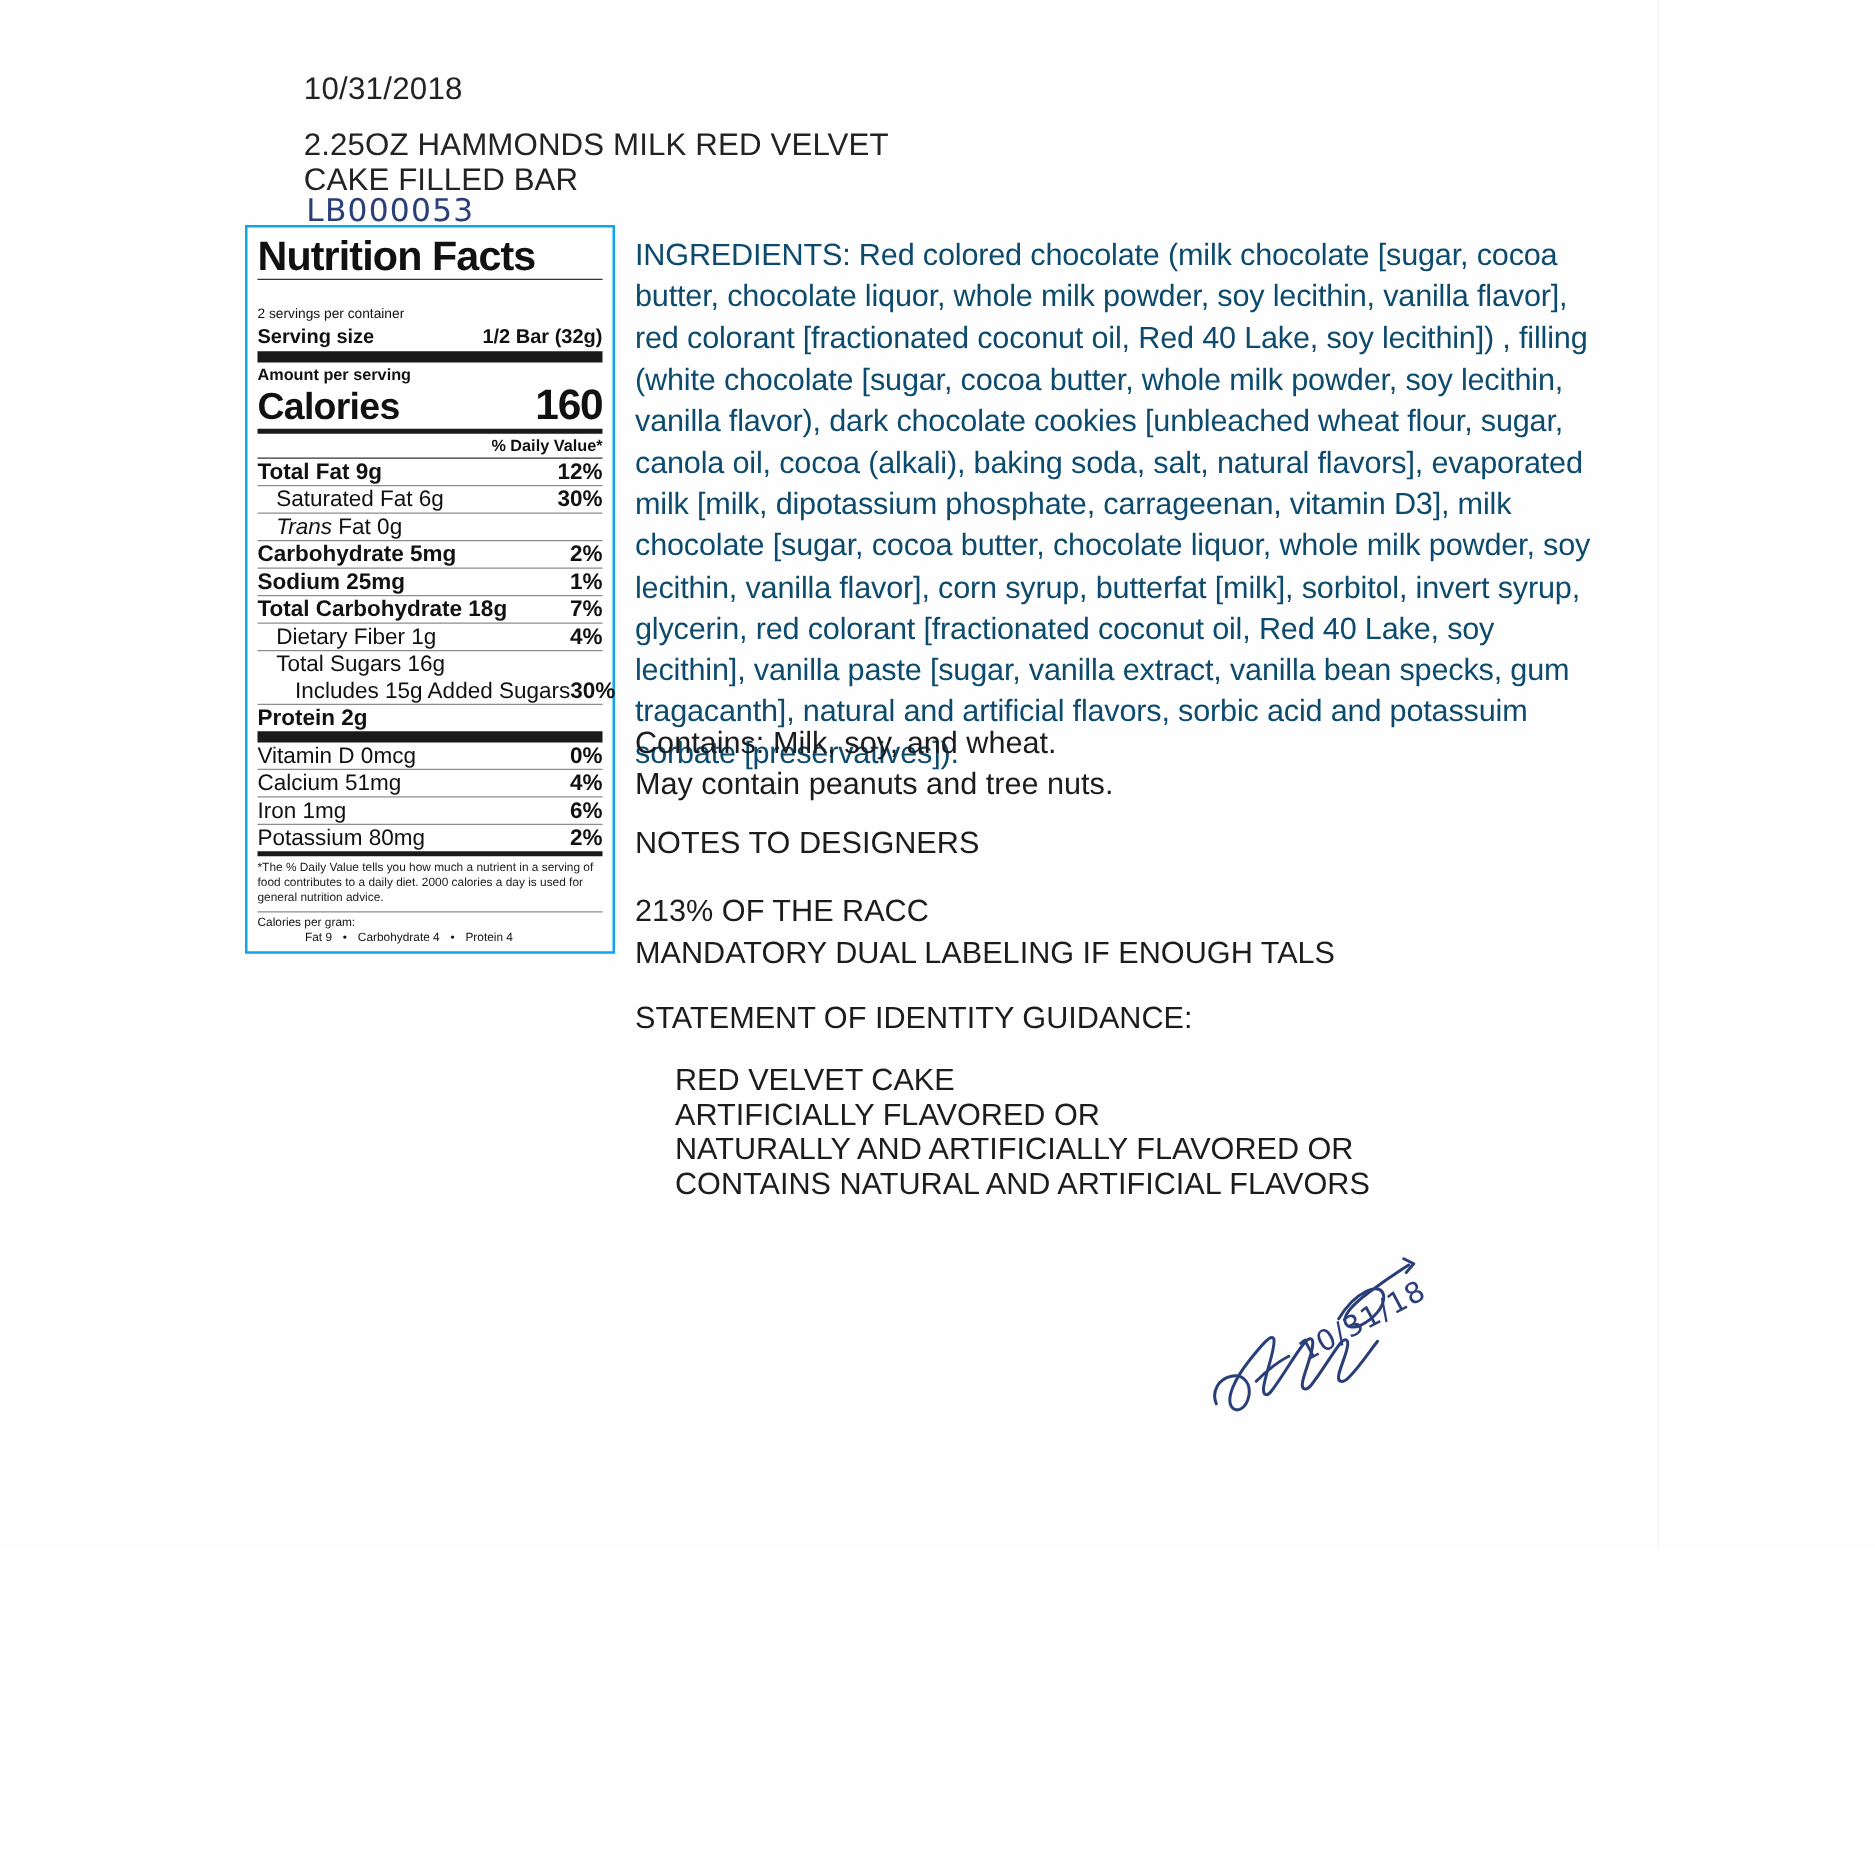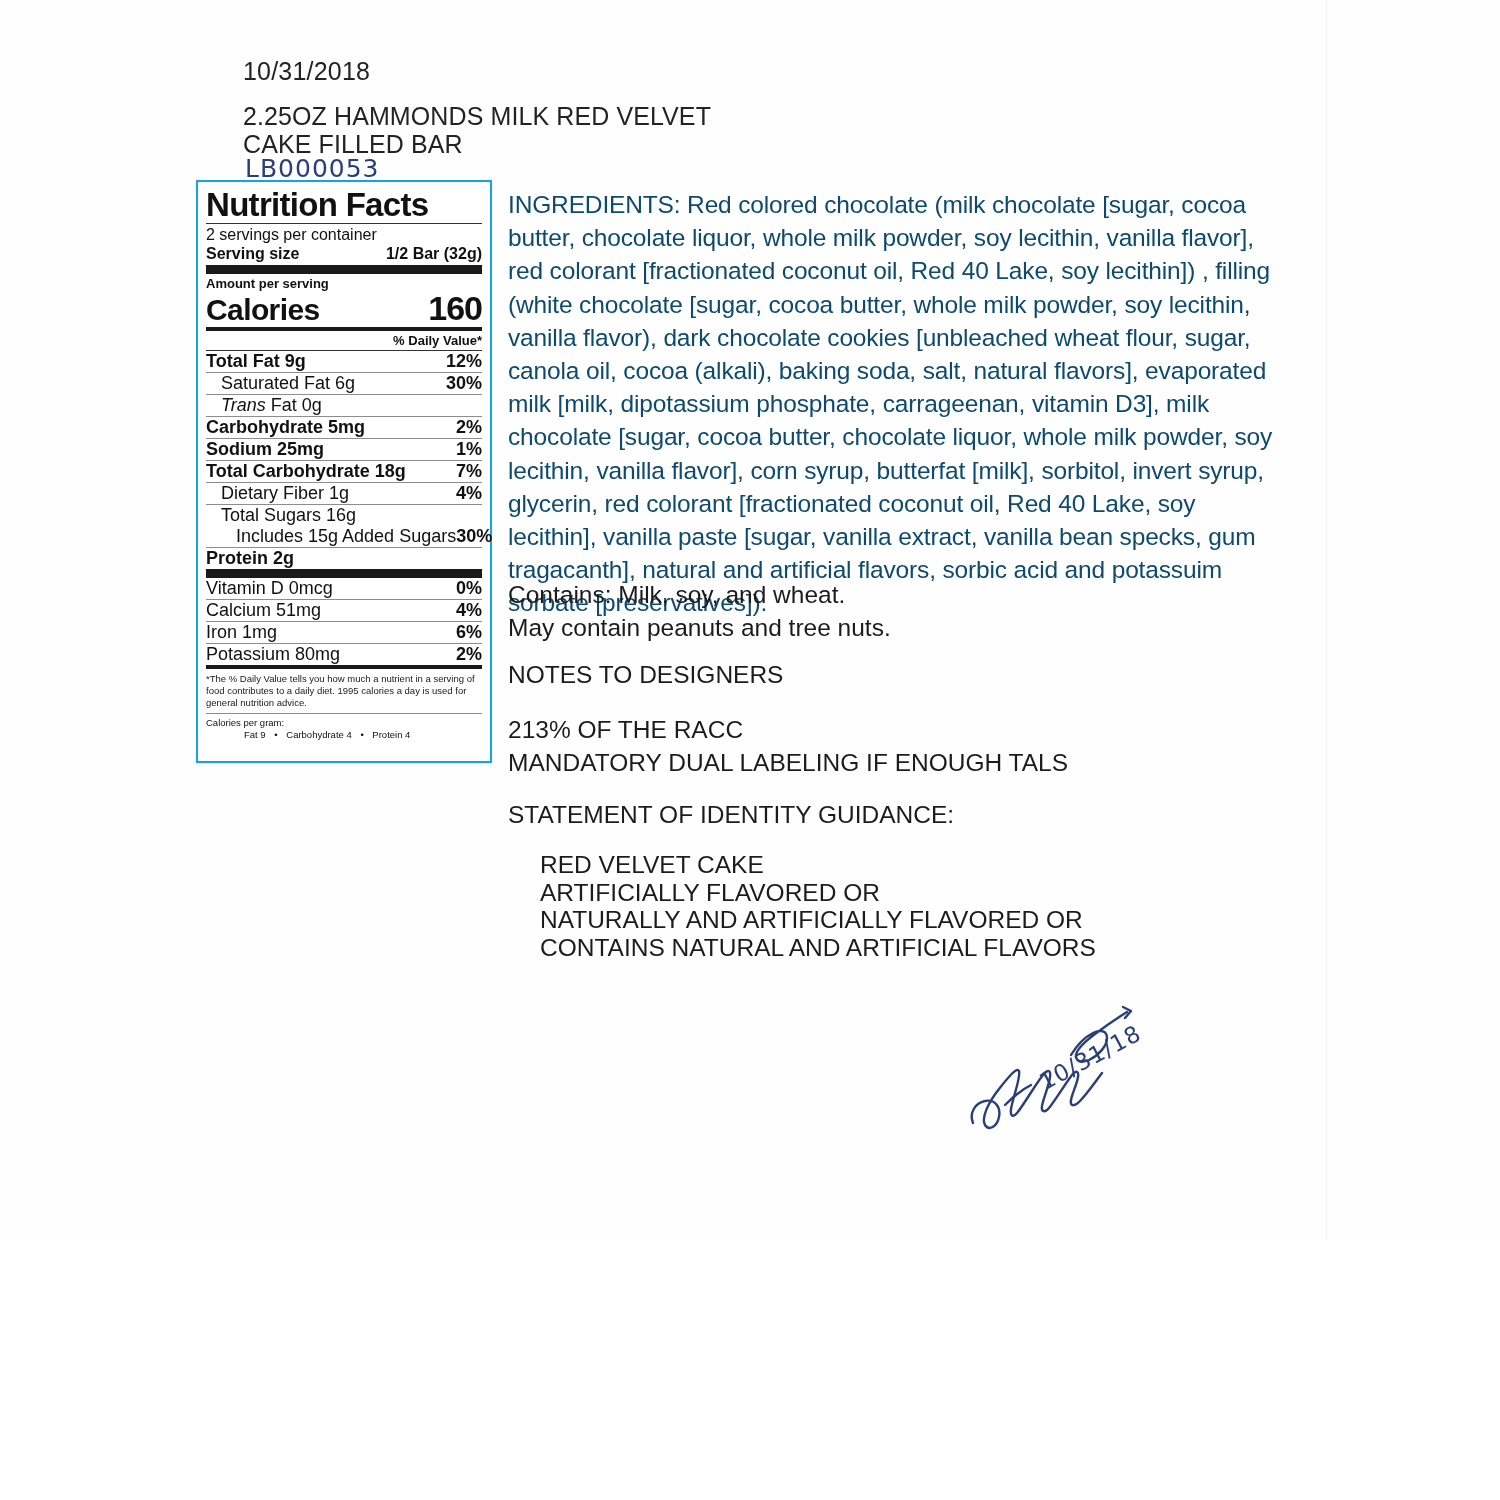--- a/index.html
+++ b/index.html
@@ -84,23 +84,24 @@
     line-height: 34px;
     letter-spacing: -0.7px;
     margin: 2px 0 1px 0;
   }
   .rule-thin { border-top: 1px solid #333; }
   .rule-med  { border-top: 4px solid #1a1a1a; }
   .rule-thick{ border-top: 9px solid #1a1a1a; }
   .rule-hair { border-top: 1px solid #8d8d8d; }
 
   .nf-servings {
-    font-size: 16px;
+    font-size: 11px;
     line-height: 18px;
     padding-top: 2px;
+    margin-top: 16px;
   }
   .nf-serving-size {
     display: flex;
     justify-content: space-between;
     font-size: 16px;
     font-weight: bold;
     line-height: 20px;
     padding-bottom: 1px;
   }
   .nf-amount {
@@ -358,21 +359,21 @@
     </div>
     <div class="rule-hair"></div>
 
     <div class="nf-row">
       <span class="lbl">Potassium 80mg</span>
       <span class="pct">2%</span>
     </div>
 
     <div class="rule-med"></div>
 
-    <div class="nf-foot">*The % Daily Value tells you how much a nutrient in a serving of food contributes to a daily diet. 1995 calories a day is used for general nutrition advice.</div>
+    <div class="nf-foot">*The % Daily Value tells you how much a nutrient in a serving of food contributes to a daily diet. 2000 calories a day is used for general nutrition advice.</div>
 
     <div class="rule-hair"></div>
 
     <div class="nf-cpg">
       <div>Calories per gram:</div>
       <div class="cpg-vals">
         <span>Fat 9</span>
         <span class="cpg-sep">•</span>
         <span>Carbohydrate 4</span>
         <span class="cpg-sep">•</span>

